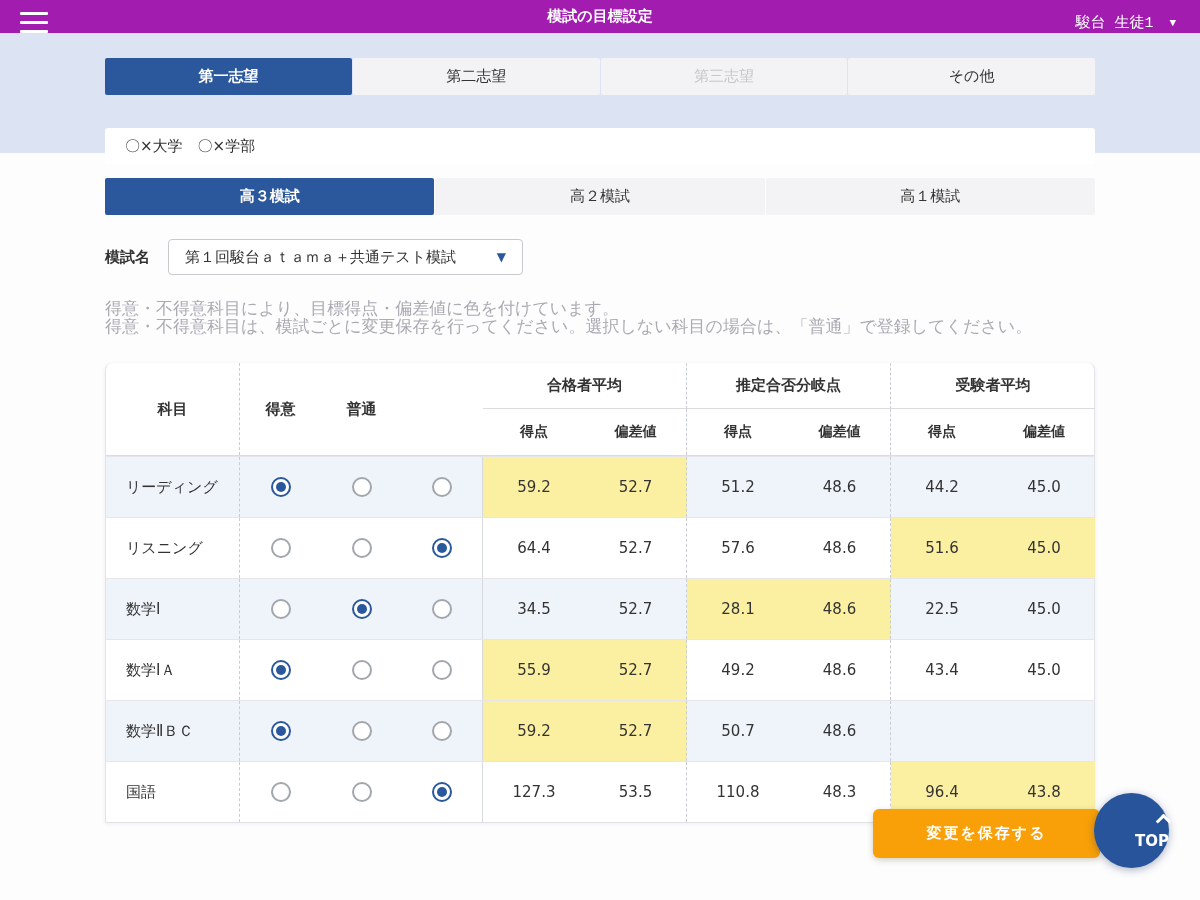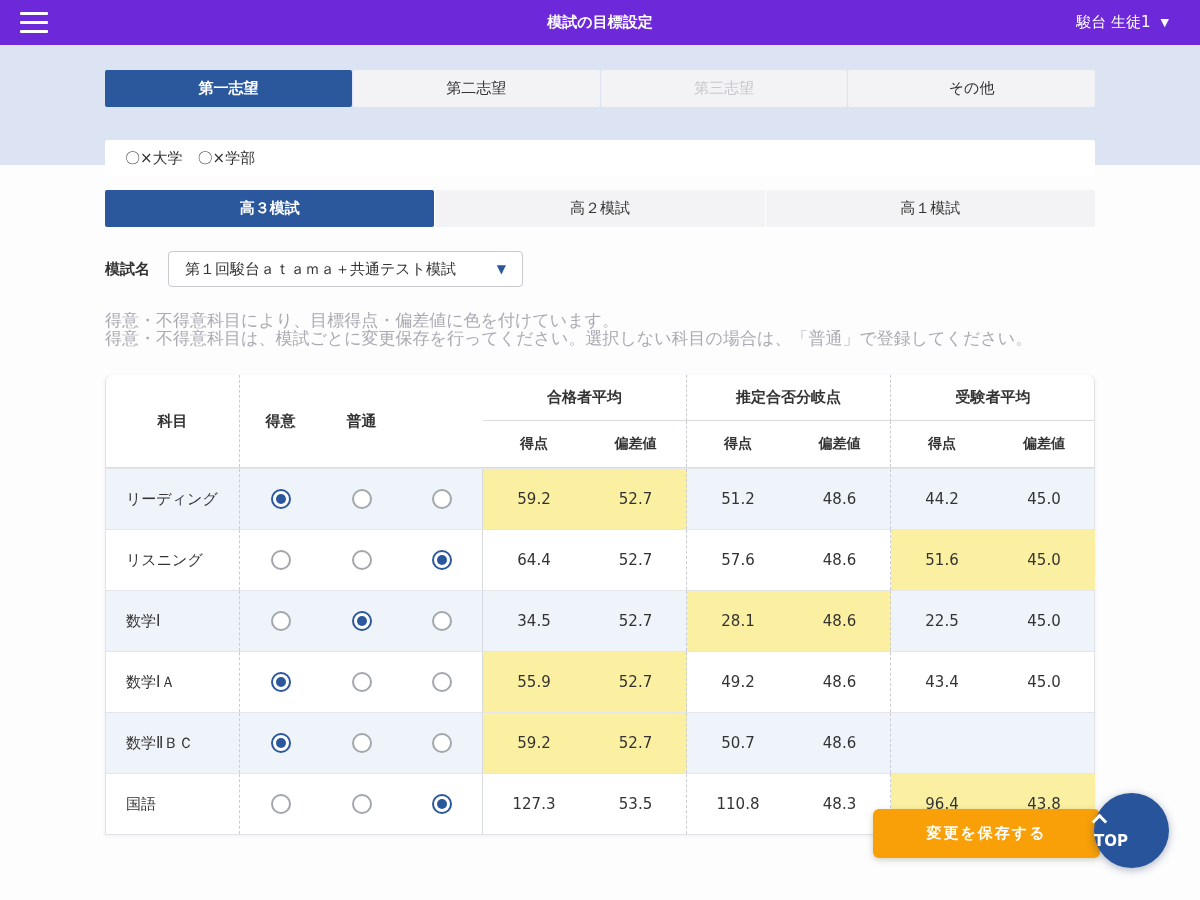--- a/index.html
+++ b/index.html
@@ -1,28 +1,28 @@
 <!DOCTYPE html>
 <html lang="ja"><head>
 <meta charset="utf-8">
 <style>
   * { margin:0; padding:0; box-sizing:border-box; }
   html,body { width:1200px; height:900px; }
   body { font-family:"DejaVu Sans","Liberation Sans",sans-serif; background:#fdfdfe; }
   .page { position:relative; width:1200px; height:900px; overflow:hidden; background:#fdfdfe; }
 
   
-  .nav { position:relative; height:45px; background:#6d28d9; display:flex; align-items:center; }
+  .nav { position:relative; height:33px; background:#a21caf; display:flex; align-items:center;font-family:Liberation Mono, monospace; }
   .hamburger { position:absolute; left:20px; top:12px; width:28px; height:21px;
     display:flex; flex-direction:column; justify-content:space-between; cursor:pointer; }
   .hamburger i { display:block; height:3px; background:#fff; border-radius:1px; }
   .nav-title { position:absolute; left:0; right:0; text-align:center; color:#fff;
     font-size:15px; font-weight:bold; }
-  .nav-user { position:absolute; right:31px; top:0; height:45px; display:flex; align-items:center;
-    gap:10px; color:#fff; font-size:15px; cursor:pointer; }
+  .nav-user { position:absolute; right:24px; top:0; height:45px; display:flex; align-items:center;
+    gap:16px; color:#fff; font-size:15px; cursor:pointer; }
   .nav-user .caret { font-size:11px; }
 
   
   .hero { height:120px; background:#dce4f4; }
   .container { width:990px; margin:0 auto; }
 
   .tabs { display:flex; gap:1px; height:37px; padding-top:25px; box-sizing:content-box; }
   .tab { flex:1; display:flex; align-items:center; justify-content:center;
     background:#f3f3f5; color:#333; font-size:15px; cursor:pointer; border-radius:2px; }
   .tab.active { background:#2b589c; color:#fff; font-weight:bold; }
@@ -78,21 +78,21 @@
   .radio.checked { border-color:#2b589c; }
   .radio .dot { width:10px; height:10px; border-radius:50%; background:transparent; }
   .radio.checked .dot { background:#2b589c; }
 
   
   .save-btn { position:absolute; left:873px; top:809px; width:227px; height:49px;
     background:#f9a008; border:none; border-radius:6px; color:#fff; font-size:15px; font-weight:bold;
     letter-spacing:2px; cursor:pointer; box-shadow:0 2px 6px rgba(80,60,0,.25);
     font-family:inherit; }
   .top-btn { position:absolute; left:1094px; top:793px; width:75px; height:75px; border-radius:50%;
-    background:#27549b; display:flex; flex-direction:column; align-items:flex-start; justify-content:center;
+    background:#27549b; display:flex; flex-direction:column; align-items:flex-end; justify-content:center;
     gap:5px; cursor:pointer; box-shadow:0 2px 8px rgba(20,40,80,.35); }
   .top-btn .chev { width:11px; height:11px; border-top:3px solid #fff; border-right:3px solid #fff;
     transform:rotate(-45deg); margin-top:4px; }
   .top-btn .top-label { color:#fff; font-size:15px; font-weight:bold; }
 </style>
 </head>
 <body>
 
 <div class="page">
 

